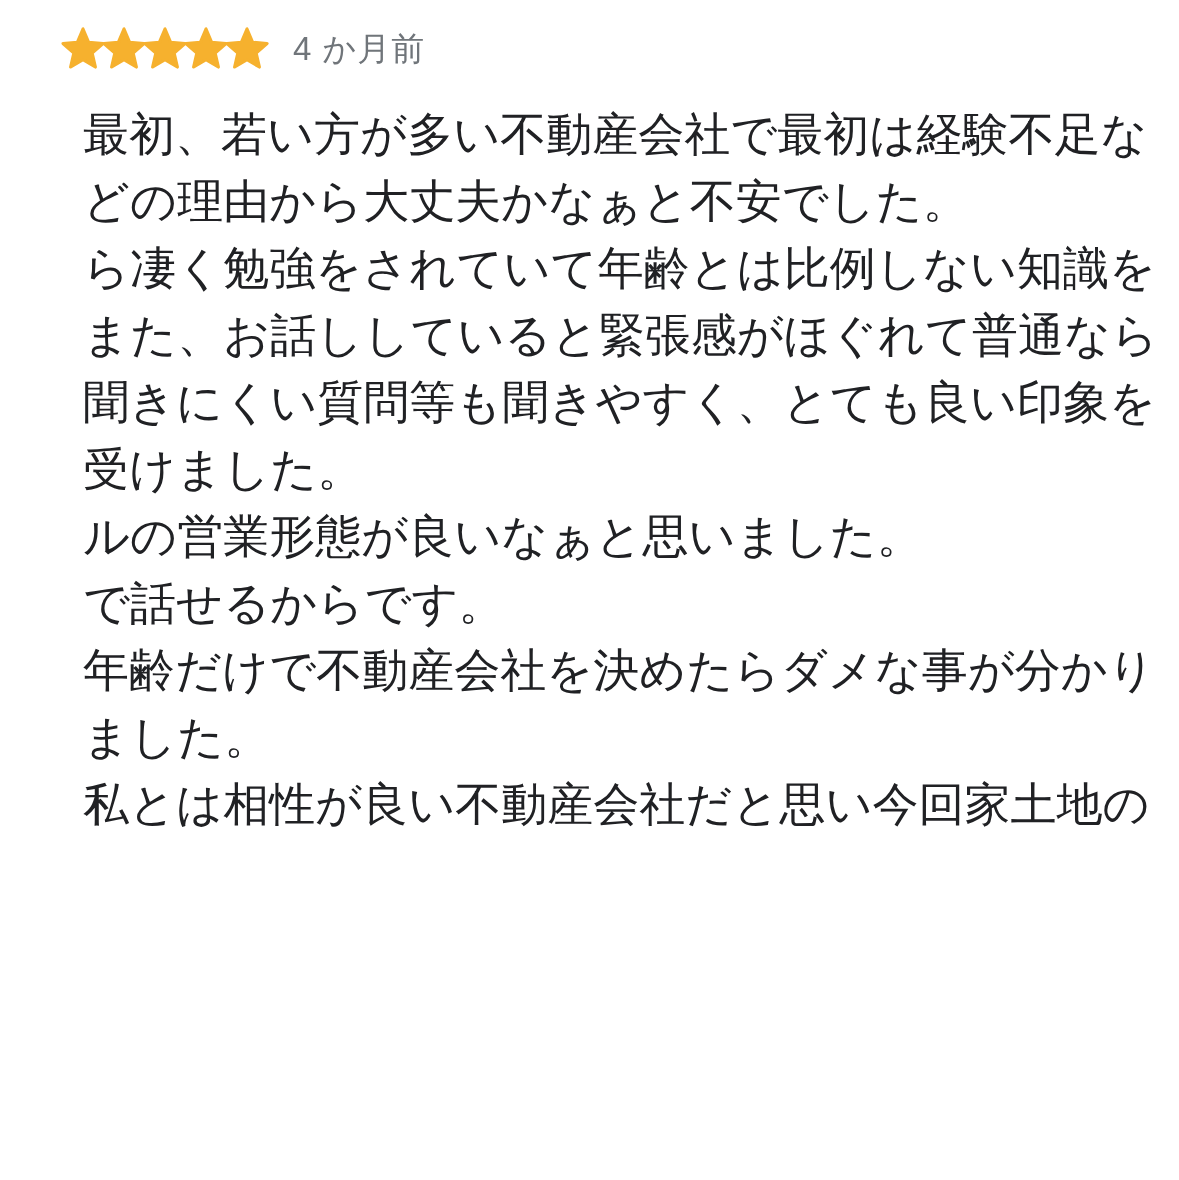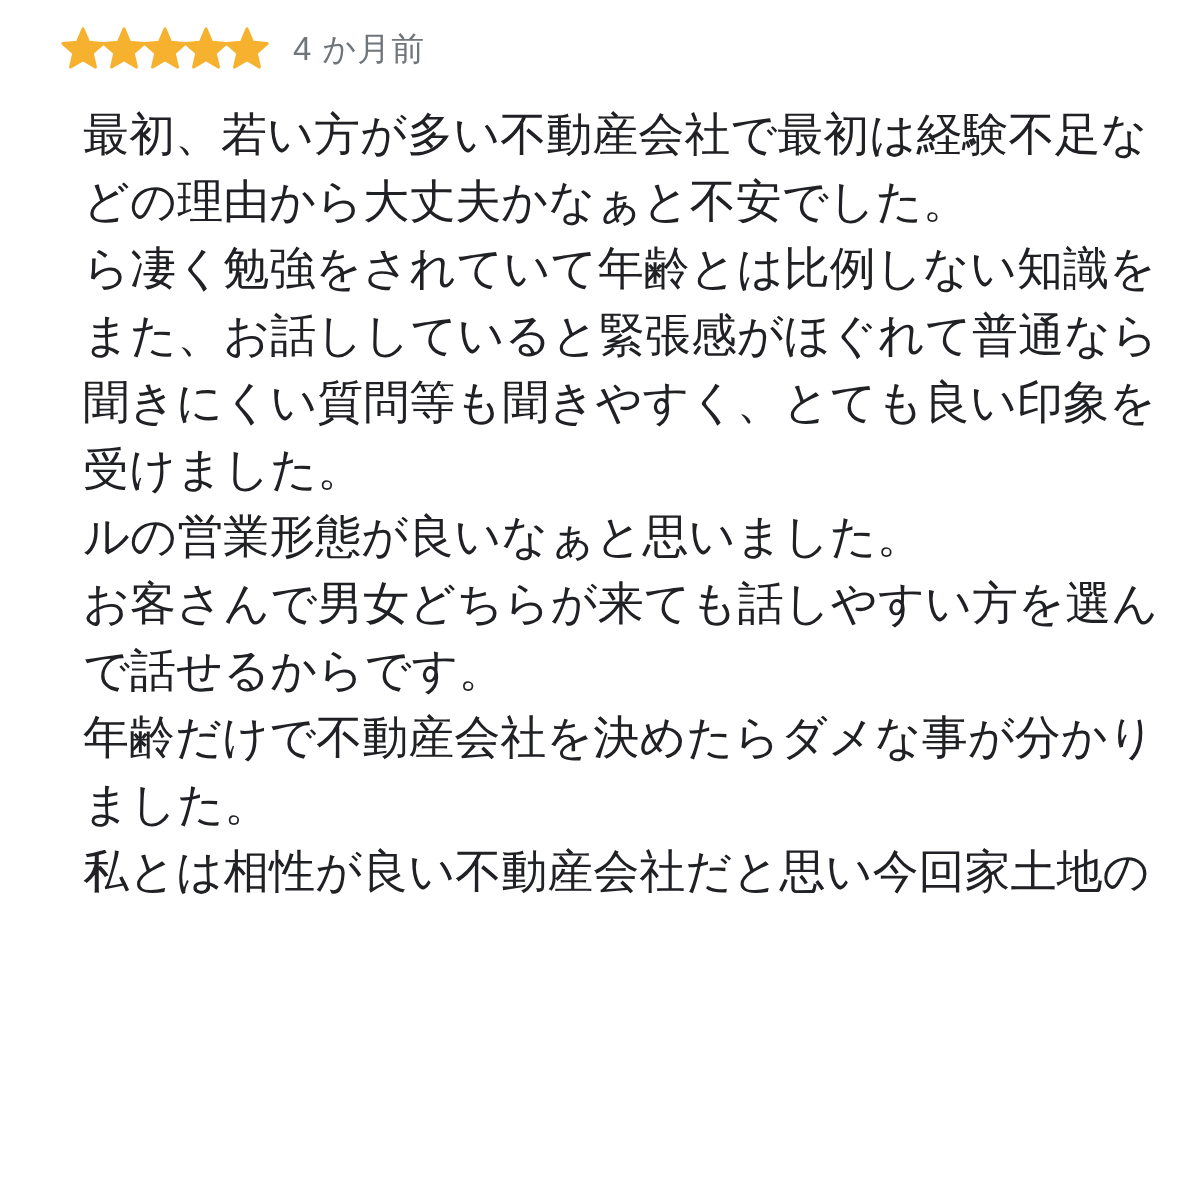--- a/index.html
+++ b/index.html
@@ -97,21 +97,20 @@
 
   <div class="review-line">また、お話ししていると緊張感がほぐれて普通なら</div>
 
   <div class="review-line">聞きにくい質問等も聞きやすく、とても良い印象を</div>
 
   <div class="review-line">受けました。</div>
 
 
   <div class="review-line">ルの営業形態が良いなぁと思いました。</div>
 
-  <div class="review-line">お客さんで男女どちらが来ても話しやすい方を選ん</div>
 
   <div class="review-line">で話せるからです。</div>
 
   <div class="review-line">年齢だけで不動産会社を決めたらダメな事が分かり</div>
 
   <div class="review-line">ました。</div>
 
   <div class="review-line">私とは相性が良い不動産会社だと思い今回家土地の</div>
 
 </div>

